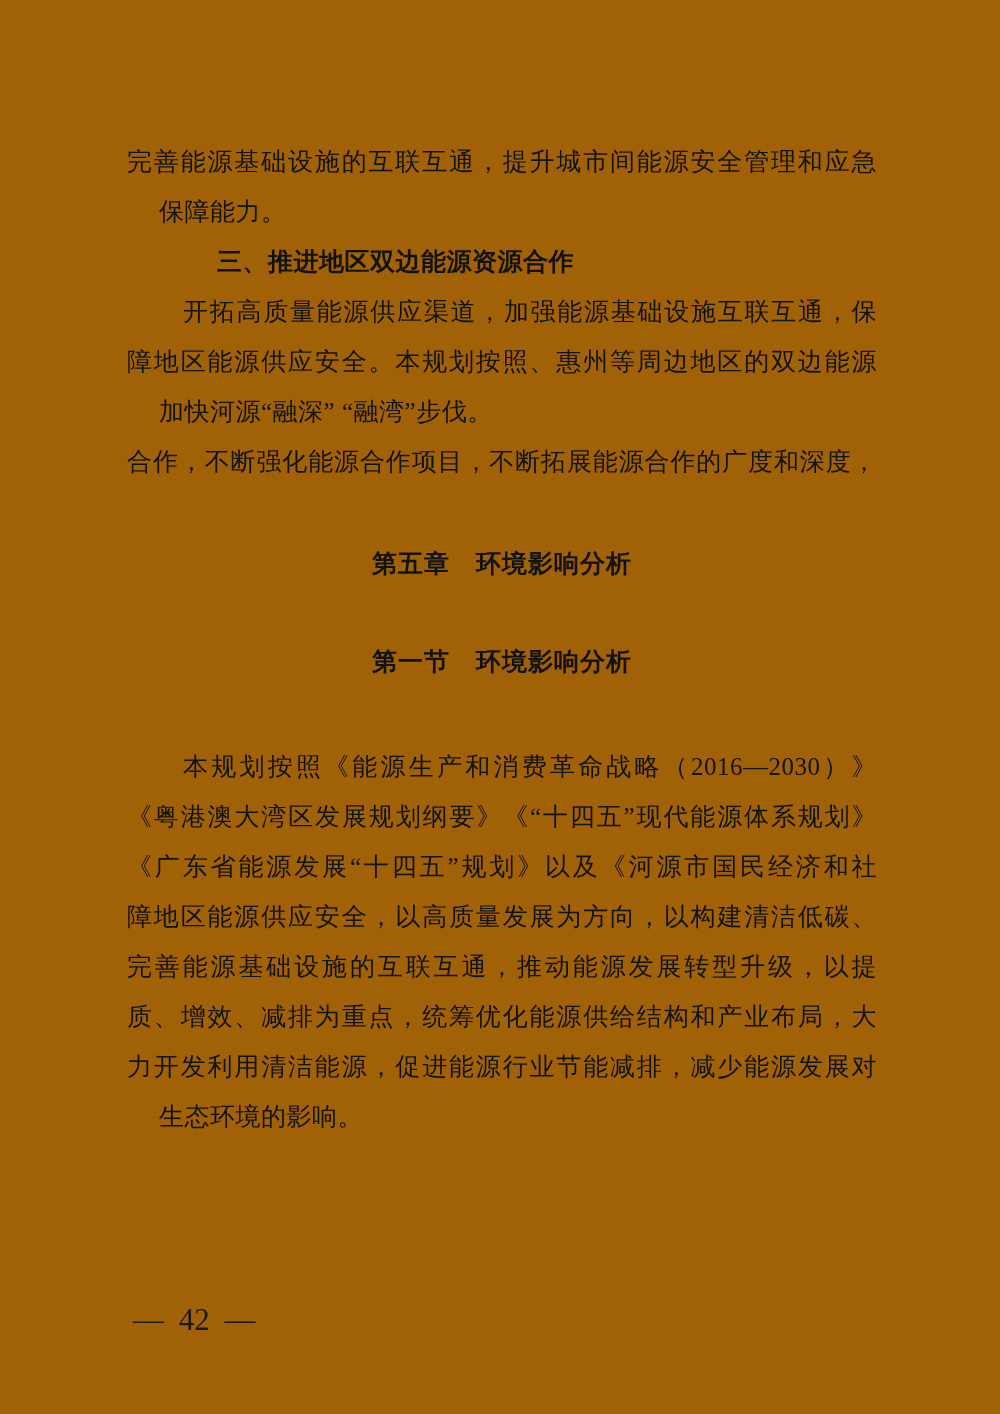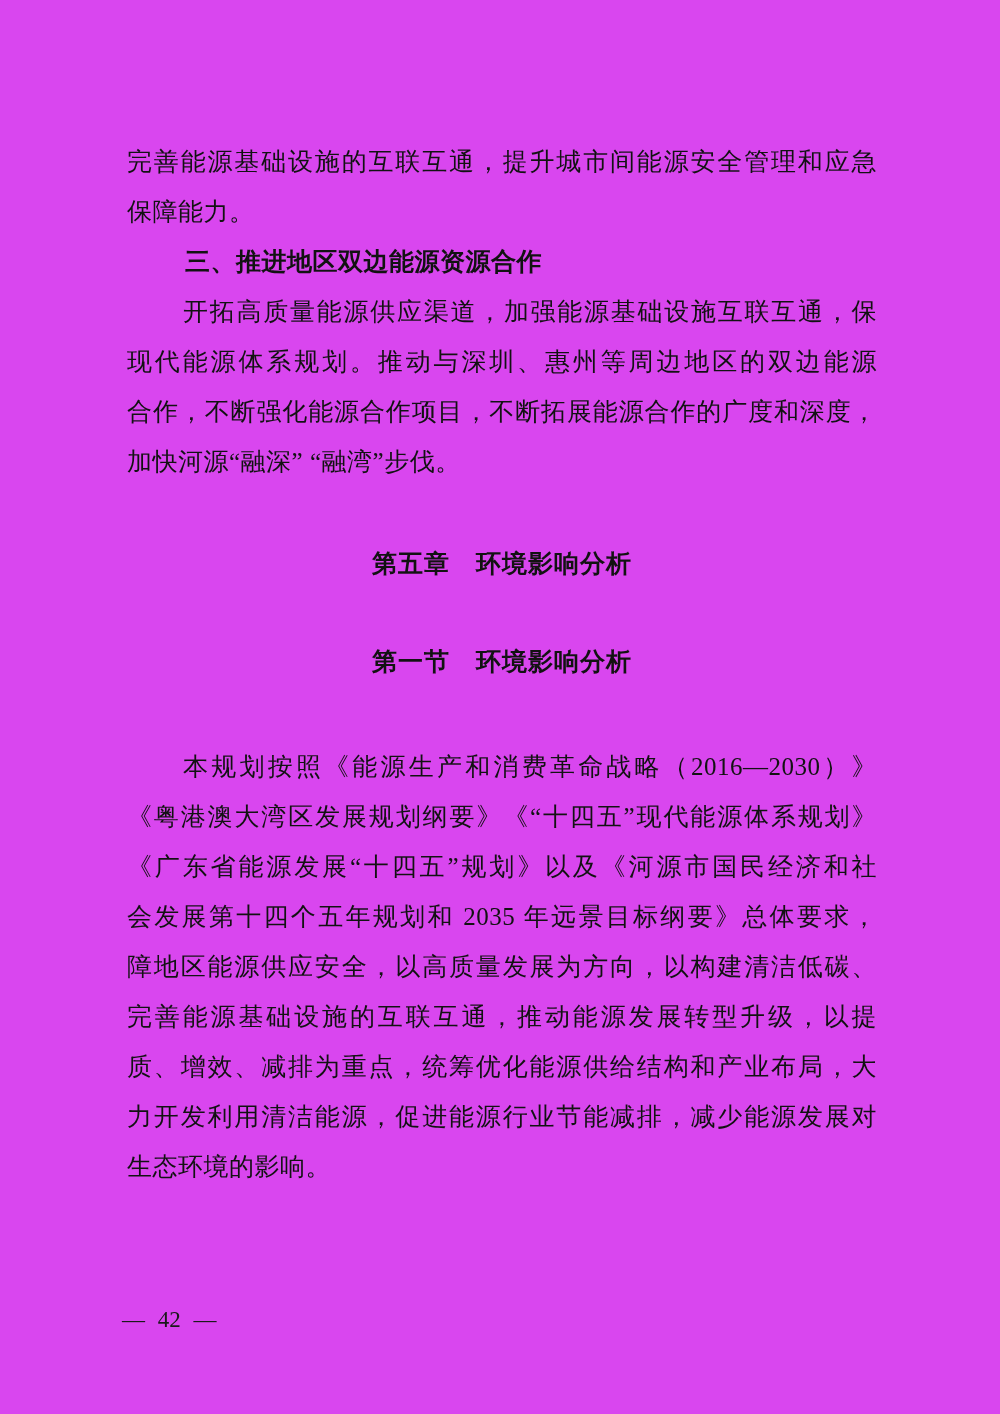--- a/index.html
+++ b/index.html
@@ -11,21 +11,21 @@
     height: 1414px;
     position: relative;
     background: #ffffff;
     color: #121212;
     font-family: "Liberation Serif", "DejaVu Serif", serif;
     overflow: hidden;
   }
   .page {
     position: absolute;
     inset: 0;
-    background: #d946ef;
+    background: #a16207;
   }
   .body-text {
     position: absolute;
     left: 127px;
     top: 137px;
     width: 750px;
   }
   .line {
     height: 50px;
     line-height: 50px;
@@ -37,74 +37,74 @@
   .fill {
     white-space: normal;
     text-align: justify;
     text-align-last: justify;
     text-justify: inter-character;
   }
   
   .endline {
     text-align: right;
     text-align-last: left;
+    margin-left: 32px;
   }
   .indent {
     text-indent: 56px;
   }
   .heading3 {
     font-weight: 600;
     text-indent: 58px;
   }
   .center-heading {
     font-weight: 600;
     text-align: center;
     text-align-last: center;
     letter-spacing: 1px;
     font-family: Liberation Serif, serif;
   }
   .mt-chapter { margin-top: 52px; }
   .mt-section { margin-top: 48px; }
   .mt-body    { margin-top: 55px; }
   .footer {
     position: absolute;
-    left: 122px;
+    left: 133px;
     top: 1306px;
-    font-size: 23px;
+    font-size: 31px;
     line-height: 28px;
     color: #1a1a1a;
     word-spacing: 7px;
     font-family: "Liberation Serif", "DejaVu Serif", serif;
   }
 </style>
 </head>
 <body>
 
 <main class="page">
 
   <section class="body-text">
 
     <div class="line fill">完善能源基础设施的互联互通，提升城市间能源安全管理和应急</div>
     <div class="line endline">保障能力。</div>
 
     <div class="line heading3 endline">三、推进地区双边能源资源合作</div>
 
     <div class="line fill indent">开拓高质量能源供应渠道，加强能源基础设施互联互通，保</div>
-    <div class="line fill">现代能源体系规划。推动与深圳、惠州等周边地区的双边能源</div>
+    <div class="line fill">障地区能源供应安全。本规划按照、惠州等周边地区的双边能源</div>
+    <div class="line endline">加快河源“融深” “融湾”步伐。</div>
     <div class="line fill">合作，不断强化能源合作项目，不断拓展能源合作的广度和深度，</div>
-    <div class="line endline">加快河源“融深” “融湾”步伐。</div>
 
     <div class="line center-heading mt-chapter">第五章　环境影响分析</div>
 
     <div class="line center-heading mt-section">第一节　环境影响分析</div>
 
     <div class="line fill indent mt-body">本规划按照《能源生产和消费革命战略（2016—2030）》</div>
     <div class="line fill">《粤港澳大湾区发展规划纲要》《“十四五”现代能源体系规划》</div>
     <div class="line fill">《广东省能源发展“十四五”规划》以及《河源市国民经济和社</div>
-    <div class="line fill">会发展第十四个五年规划和 2035 年远景目标纲要》总体要求，</div>
     <div class="line fill">障地区能源供应安全，以高质量发展为方向，以构建清洁低碳、</div>
     <div class="line fill">完善能源基础设施的互联互通，推动能源发展转型升级，以提</div>
     <div class="line fill">质、增效、减排为重点，统筹优化能源供给结构和产业布局，大</div>
     <div class="line fill">力开发利用清洁能源，促进能源行业节能减排，减少能源发展对</div>
     <div class="line endline">生态环境的影响。</div>
 
 
   </section>
 
   <div class="footer">— 42 —</div>

